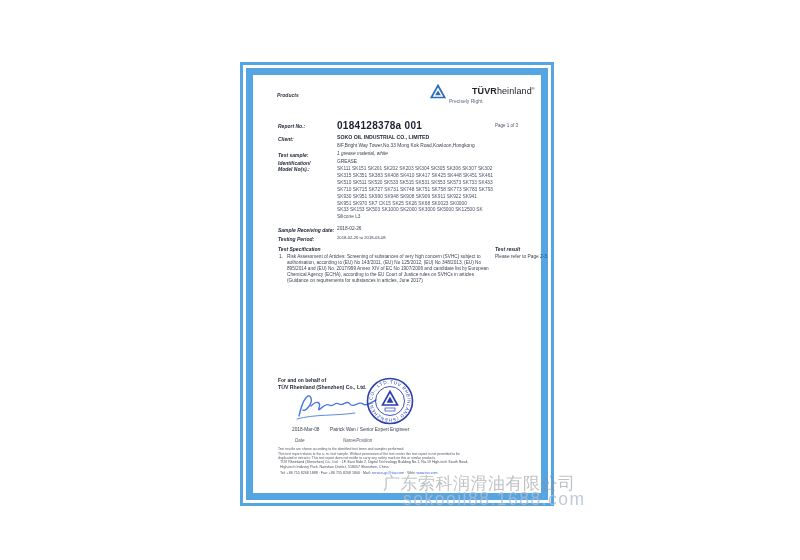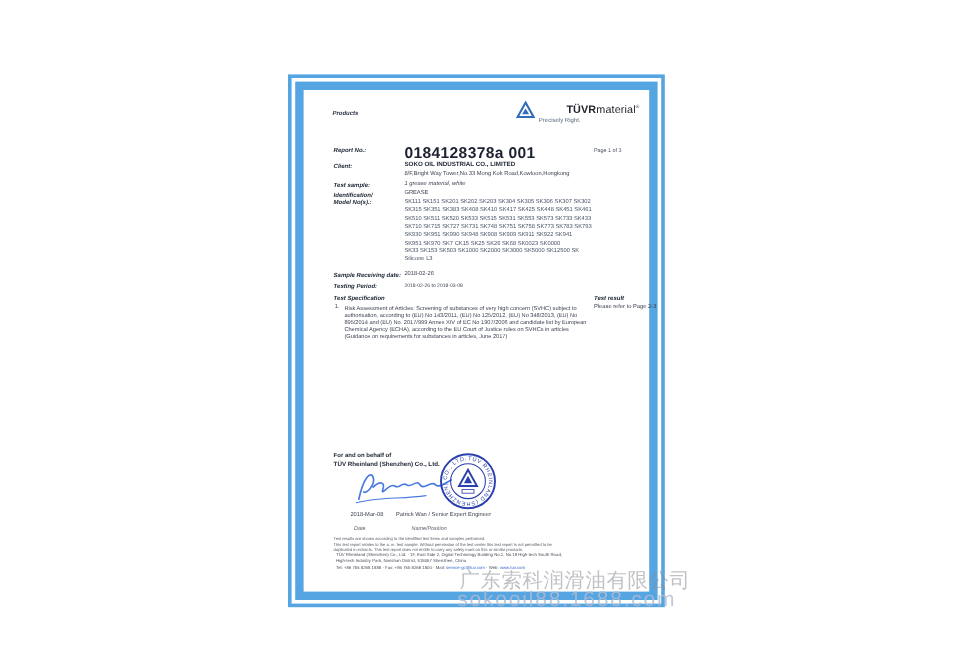--- a/index.html
+++ b/index.html
@@ -14,58 +14,58 @@
     border:3px solid #55a5e3;background:#fff;box-sizing:border-box;
   }
   .cert-inner{
     position:absolute;inset:3px;border:7px solid #55a5e3;background:#fff;
   }
   .abs{position:absolute;white-space:nowrap;}
   .lbl{font-weight:bold;font-style:italic;font-size:5px;color:#222a38;}
   .val{font-size:4.8px;color:#3c4250;}
   .bold-val{font-weight:bold;font-size:5.2px;color:#23293a;}
   .products{font-weight:bold;font-style:italic;font-size:5px;color:#2a3242;}
-  .report-no{font-weight:bold;font-size:13px;color:#1b2130;letter-spacing:.3px;}
+  .report-no{font-weight:bold;font-size:10px;color:#1b2130;letter-spacing:.3px;}
   .pageno{font-size:4.5px;color:#49505e;}
   .models{font-size:4.8px;line-height:6.9px;color:#4a5268;}
   .sect{font-weight:bold;font-style:italic;font-size:5px;color:#222a38;}
   .spec-par{font-size:4.7px;line-height:6.1px;color:#3e4454;width:206px;white-space:normal;}
   .fineprint{font-size:3.4px;line-height:4.7px;color:#555a63;}
   .footer-line{font-size:3.6px;line-height:5.1px;color:#4a4f58;}
   .blue-link{color:#3366cc;text-decoration:none;}
   .logo-text{font-size:9px;color:#23242c;letter-spacing:.1px;}
   .logo-text b{font-weight:bold;margin-left:24px;}
   .logo-reg{font-size:4px;vertical-align:super;color:#23242c;}
   .tagline{font-size:5px;color:#5a6b7e;}
   .sig-date{font-size:4.8px;color:#3c4250;}
   .sig-sub{font-size:4.5px;font-style:italic;color:#5a5f6a;}
   .wm-cn{
     position:absolute;left:383px;top:472px;font-size:17px;letter-spacing:.5px;
     color:rgba(138,142,148,0.55);z-index:30;
   }
   .wm-en{
-    position:absolute;left:381px;top:489px;font-size:17.5px;letter-spacing:1.5px;
+    position:absolute;left:403px;top:489px;font-size:17.5px;letter-spacing:1.5px;
     font-weight:300;color:rgba(178,188,206,0.8);z-index:30;
   }
 </style>
 </head>
 <body>
 
 <div class="cert-frame">
   <div class="cert-inner">
 
     <div class="abs products" style="left:24px;top:17px;">Products</div>
 
     <div class="abs" style="left:177px;top:9px;width:16px;height:15px;">
       <svg width="16" height="15" viewBox="0 0 24 22">
         <path d="M12 2 L22 20 L2 20 Z" fill="none" stroke="#2f6db8" stroke-width="2.6"></path>
         <path d="M12 9.5 L16.4 16.5 L7.6 16.5 Z" fill="#2f6db8"></path>
       </svg>
     </div>
-    <div class="abs logo-text" style="left:195px;top:11px;"><b>TÜVR</b><span>material</span><span class="logo-reg">®</span></div>
+    <div class="abs logo-text" style="left:195px;top:11px;"><b>TÜVR</b><span>heinland</span><span class="logo-reg">®</span></div>
     <div class="abs tagline" style="left:196px;top:23px;">Precisely Right.</div>
 
     <div class="abs lbl" style="left:25px;top:48px;">Report No.:</div>
     <div class="abs report-no" style="left:84px;top:45px;">0184128378a 001</div>
     <div class="abs pageno" style="left:242px;top:48px;">Page 1 of 3</div>
 
     <div class="abs lbl" style="left:25px;top:61px;">Client:</div>
     <div class="abs bold-val" style="left:84px;top:59px;">SOKO OIL INDUSTRIAL CO., LIMITED</div>
     <div class="abs val" style="left:84px;top:68px;">8/F,Bright Way Tower,No.33 Mong Kok Road,Kowloon,Hongkong</div>
 

